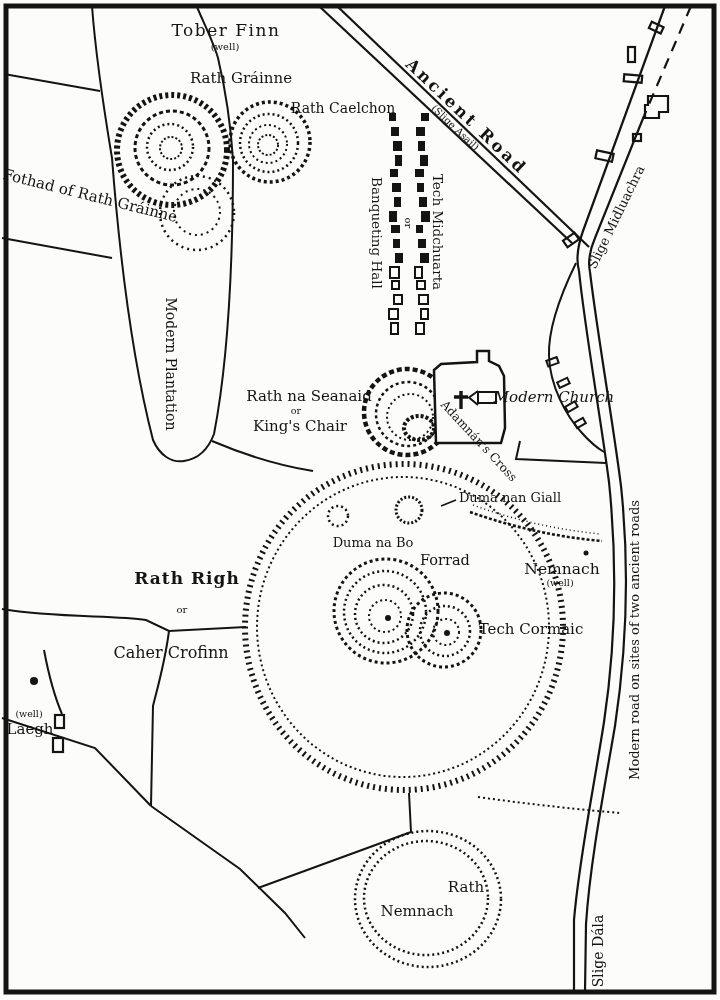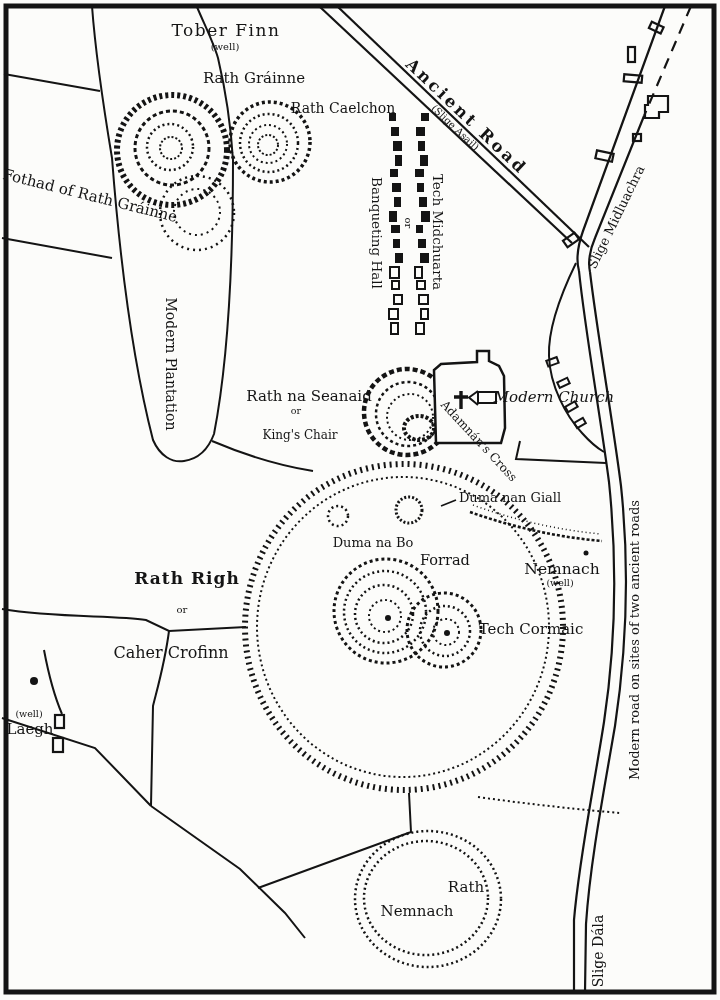--- a/index.html
+++ b/index.html
@@ -173,33 +173,33 @@
   <g>
     <circle cx="34" cy="681" r="4" fill="var(--ink)"></circle>
     <circle cx="586" cy="553" r="2.5" fill="var(--ink)"></circle>
     <rect x="55" y="715" width="9" height="13" fill="none" stroke="var(--ink)" stroke-width="2.2"></rect>
     <rect x="53" y="738" width="10" height="14" fill="none" stroke="var(--ink)" stroke-width="2.2"></rect>
   </g>
 </svg>
 
 <div class="lbl" style="left:226px; top:30px; font-size:17px; letter-spacing:1.5px;">Tober Finn</div>
 <div class="lbl sm" style="left:225px; top:47px;">(well)</div>
-<div class="lbl" style="left:254px; top:78px; font-size:15px;">Rath Gráinne</div>
+<div class="lbl" style="left:241px; top:78px; font-size:15px;">Rath Gráinne</div>
 <div class="lbl" style="left:343px; top:108px; font-size:14px;">Rath Caelchon</div>
 <div class="lbl" style="left:466px; top:117px; font-size:16.5px; font-weight:bold; letter-spacing:3px; transform:translate(-50%,-50%) rotate(43.5deg);">Ancient Road</div>
 <div class="lbl sm" style="left:455px; top:128px; transform:translate(-50%,-50%) rotate(43.5deg);">(Slige Asail)</div>
 <div class="lbl" style="left:90px; top:196px; font-size:15px; transform:translate(-50%,-50%) rotate(14deg);">Fothad of Rath Gráinne</div>
 <div class="lbl" style="left:437px; top:232px; font-size:13.5px; transform:translate(-50%,-50%) rotate(90deg);">Tech Midchuarta</div>
 <div class="lbl sm" style="left:408px; top:223px; transform:translate(-50%,-50%) rotate(90deg);">or</div>
 <div class="lbl" style="left:376px; top:233px; font-size:13.5px; transform:translate(-50%,-50%) rotate(90deg);">Banqueting Hall</div>
 <div class="lbl" style="left:616px; top:217px; font-size:13px; transform:translate(-50%,-50%) rotate(-64deg);">Slige Midluachra</div>
 <div class="lbl" style="left:171px; top:364px; font-size:14px; transform:translate(-50%,-50%) rotate(90deg);">Modern Plantation</div>
 <div class="lbl" style="left:309px; top:396px; font-size:15px;">Rath na Seanaid</div>
 <div class="lbl" style="left:296px; top:411px; font-size:9.5px;">or</div>
-<div class="lbl" style="left:300px; top:426px; font-size:12px;margin-top:9px;">King's Chair</div>
+<div class="lbl" style="left:300px; top:426px; font-size:15px;">King's Chair</div>
 <div class="lbl" style="left:479px; top:441px; font-size:12px; transform:translate(-50%,-50%) rotate(47deg);">Adamnán's Cross</div>
 <div class="lbl" style="left:554px; top:397px; font-size:15px;font-style:italic;">Modern Church</div>
 <div class="lbl" style="left:510px; top:497px; font-size:13px;">Duma nan Giall</div>
 <div class="lbl" style="left:373px; top:542px; font-size:13px;">Duma na Bo</div>
 <div class="lbl" style="left:445px; top:560px; font-size:14.5px;">Forrad</div>
 <div class="lbl" style="left:562px; top:570px; font-size:15.5px;">Nemnach</div>
 <div class="lbl sm" style="left:560px; top:583px; font-size:9.5px;">(well)</div>
 <div class="lbl" style="left:531px; top:629px; font-size:15px;">Tech Cormaic</div>
 <div class="lbl" style="left:187px; top:578px; font-size:17px; letter-spacing:1px;font-weight:bold;">Rath Righ</div>
 <div class="lbl sm" style="left:182px; top:610px;">or</div>

